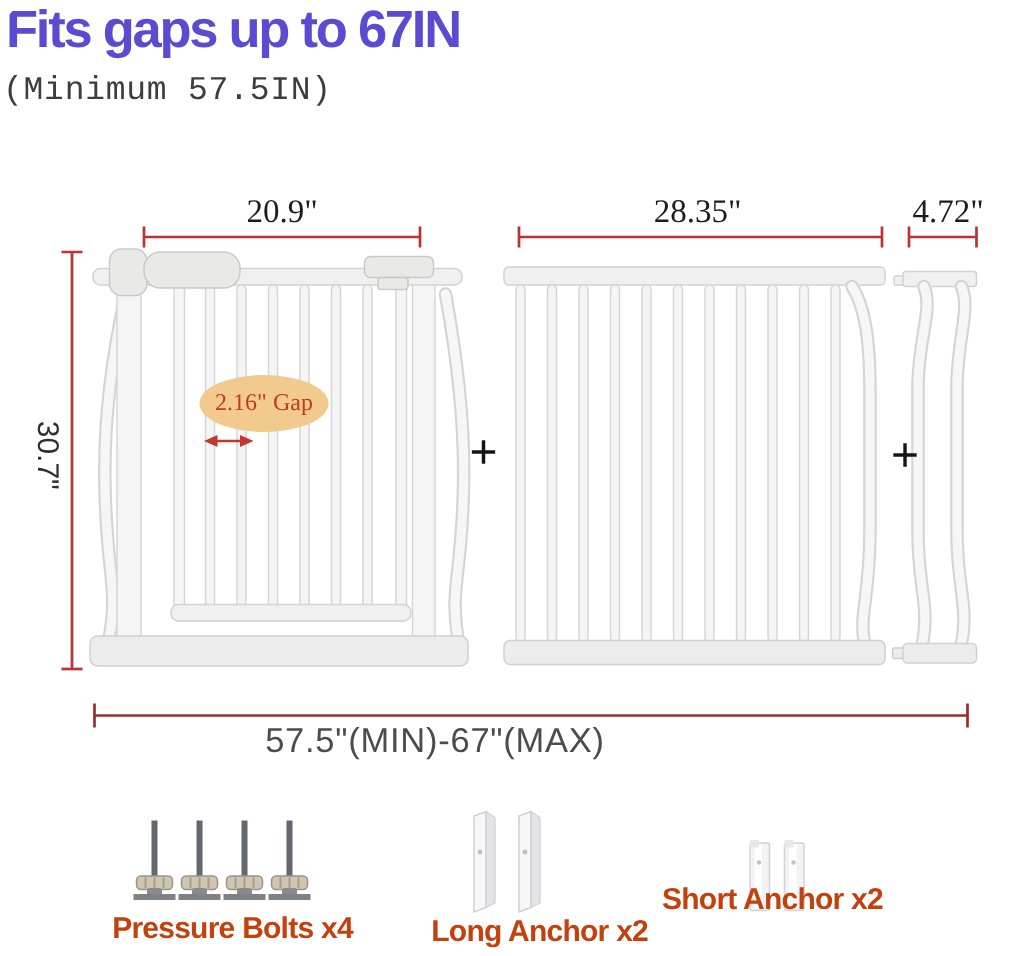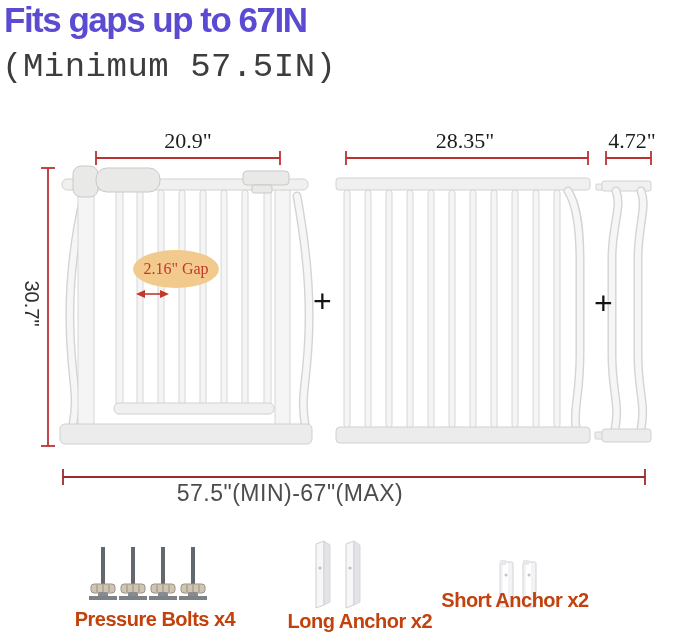--- a/index.html
+++ b/index.html
@@ -1,29 +1,29 @@
 <!DOCTYPE html>
 <html><head>
 <meta charset="utf-8">
 <style>
   html,body{margin:0;padding:0;background:#fff;}
   .canvas{
     position:relative;width:679px;height:637px;background:#ffffff;
-    overflow:hidden;font-family:"Liberation Sans",sans-serif;
+    overflow:hidden;font-family:"Liberation Sans",sans-serif;border-radius:27px;
   }
   .title{
     position:absolute;left:4px;top:0px;
     font-family:"Liberation Sans",sans-serif;
     font-size:35px;font-weight:bold;letter-spacing:-1.5px;
     color:#5a4bd2;white-space:nowrap;
   }
   .subtitle{
     position:absolute;left:2px;top:48px;
     font-family:"Liberation Mono",monospace;
-    font-size:34px;color:#3d3d3d;letter-spacing:0.5px;white-space:nowrap;
+    font-size:22px;color:#3d3d3d;letter-spacing:0.5px;white-space:nowrap;
   }
   svg.diagram{position:absolute;left:0;top:0;}
   
   .bar-o{fill:none;stroke:#d4d4d4;stroke-width:9;stroke-linecap:round;}
   .bar-i{fill:none;stroke:#f6f6f6;stroke-width:6.2;stroke-linecap:round;}
   .bar,.post{fill:#f5f5f5;stroke:#d6d6d6;stroke-width:1;}
   .rail{fill:#f0f0f0;stroke:#d2d2d2;stroke-width:1;}
   .base{fill:#ececec;stroke:#d0d0d0;stroke-width:1;}
   .handle{fill:#e9e9e7;stroke:#c9c9c7;stroke-width:1;}
   .dimline{stroke:#b93333;stroke-width:1.8;}

